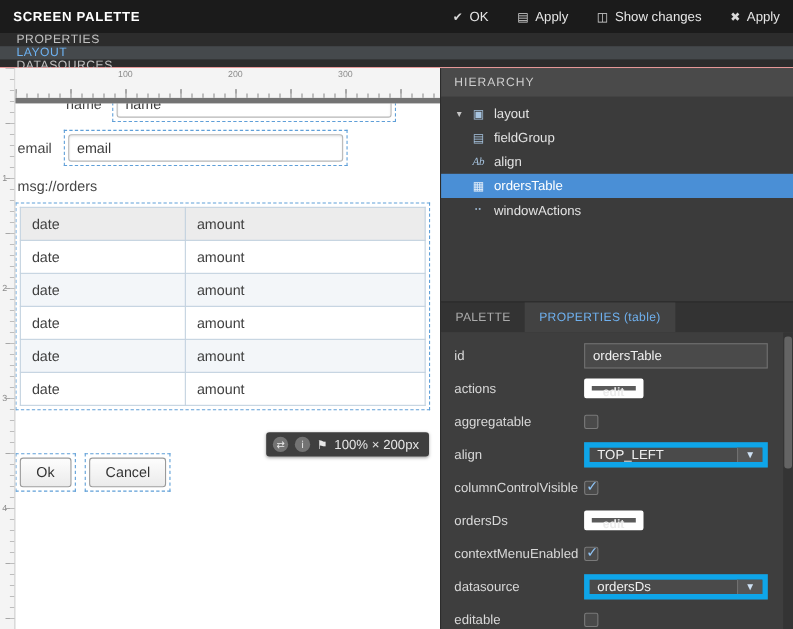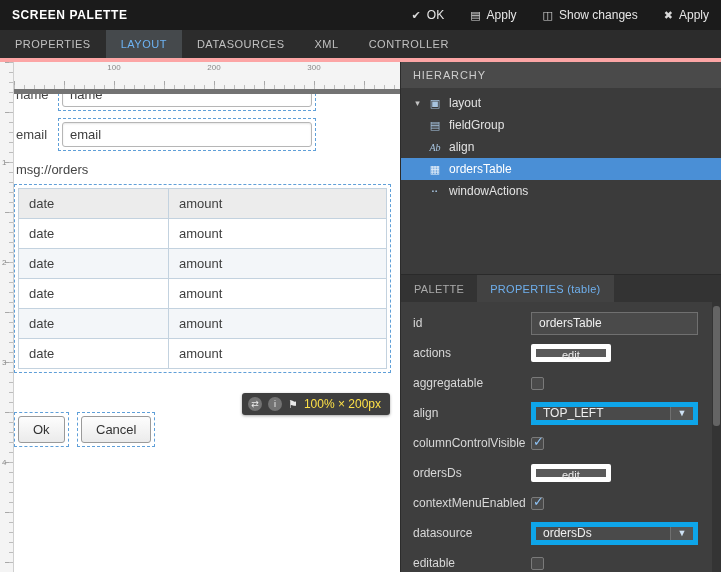--- a/index.html
+++ b/index.html
@@ -7,21 +7,21 @@
   .app { width:721px; height:572px; position:relative; background:#fff; overflow:hidden; font-size:13px; }
 
   
   .topbar { height:30px; background:#1b1b1b; display:flex; align-items:center; justify-content:space-between; padding:0 12px; }
   .topbar .title { color:#fff; font-size:12px; font-weight:bold; letter-spacing:.6px; }
   .topbar-actions { display:flex; gap:26px; align-items:center; }
   .tb-btn { display:flex; align-items:center; gap:6px; color:#e6e6e6; font-size:12px; background:none; border:none; cursor:pointer; font-family:inherit; }
   .tb-icon { font-size:11px; color:#d9d9d9; }
 
   
-  .tabbar { height:32px; background:#2c2c2c; display:flex; align-items:stretch; border-bottom:4px solid #fca5a5; }
+  .tabbar { height:32px; background:#2c2c2c; display:flex; align-items:stretch; border-bottom:1px solid #fca5a5;flex-direction:column; }
   .main-tab { display:flex; align-items:center; padding:0 15px; color:#c1c1c1; font-size:11px; letter-spacing:.5px; cursor:pointer; }
   .main-tab.active { background:#45494c; color:#6db2f2; }
 
   .main { display:flex; height:510px; }
 
   
   .canvas { width:400px; position:relative; background:#fff; overflow:hidden; }
   .v-ruler { position:absolute; left:0; top:0; bottom:0; width:14px; background:#f4f4f4; border-right:1px solid #cfcfcf; z-index:2; }
   .v-ruler::after { content:""; position:absolute; top:0; bottom:0; right:0; width:4px;
      background:repeating-linear-gradient(180deg,#bdbdbd 0 1px,transparent 1px 10px); }
@@ -49,21 +49,21 @@
   table.ctable { width:100%; border-collapse:collapse; background:#fff; }
   .ctable td { border:1px solid #c3d2df; height:30px; padding:0 10px; font-size:13px; color:#3f3f3f; }
   .ctable td.c0 { width:150px; }
   .ctable tr.hdr td { background:#ececec; }
   .ctable tr.alt td { background:#f3f6f9; }
 
   .size-badge { position:absolute; top:317px; right:10px; height:22px; background:#3f3f3f; border-radius:3px;
      display:flex; align-items:center; gap:6px; padding:0 9px 0 6px; box-shadow:0 1px 3px rgba(0,0,0,.35); z-index:4; }
   .badge-ic { width:14px; height:14px; border-radius:50%; background:#737373; color:#ececec; font-size:9px; line-height:14px; text-align:center; }
   .badge-flag { color:#e8e8e8; font-size:11px; }
-  .size-badge .txt { color:#fde047; font-size:12px; white-space:nowrap; }
+  .size-badge .txt { color:#e5e5e5; font-size:12px; white-space:nowrap; }
 
   .cbtn-box { position:absolute; top:336px; border:1px dashed #5f9fd8; padding:3px; }
   .cbtn { height:27px; padding:0 14px; font-size:13px; color:#333; background:linear-gradient(#fdfdfd,#ebebeb);
      border:1px solid #9a9a9a; border-radius:3px; font-family:inherit; cursor:pointer; }
 
   
   .inspector { width:321px; background:#3e3e3e; display:flex; flex-direction:column; border-left:1px solid #2c2c2c; }
   .hier-header { height:26px; background:#4a4a4a; color:#cecece; font-size:11px; letter-spacing:.9px; line-height:26px; padding-left:12px; }
   .tree { height:186px; padding-top:4px; background:#3b3b3b; }
   .tree-row { height:22px; display:flex; align-items:center; color:#e2e2e2; font-size:12px; cursor:pointer; }
@@ -79,22 +79,22 @@
   .insp-tab { padding:0 13px; line-height:28px; font-size:11px; color:#ababab; cursor:pointer; letter-spacing:.3px; white-space:nowrap; }
   .insp-tab.active { background:#424242; color:#6fb0ee; }
 
   .props { flex:1; position:relative; overflow:hidden; background:#3e3e3e; }
   .prop-rows { padding-top:6px; }
   .prop-row { height:30px; display:flex; align-items:center; padding-left:12px; position:relative; }
   .prop-label { color:#d8d8d8; font-size:12px; white-space:nowrap; }
   .prop-ctrl { position:absolute; left:130px; width:167px; display:flex; align-items:center; }
   .p-input { width:167px; height:23px; background:#4a4a4a; border:1px solid #707070; color:#f0f0f0; font-size:12px;
      padding:0 7px; font-family:inherit; outline:none; }
-  .p-btn { height:18px; padding:0 26px; background:#5a5a5a; border:5px solid #ffffff; border-radius:2px; color:#ececec;
-     font-size:11px; font-family:inherit; cursor:pointer; }
+  .p-btn { height:18px; padding:0 10px; background:#5a5a5a; border:7px solid #ffffff; border-radius:2px; color:#ececec;
+     font-size:11px; font-family:inherit; cursor:pointer;font-weight:bold; }
   .p-check { width:13px; height:13px; background:#4a4a4a; border:1px solid #7a7a7a; border-radius:2px; position:relative; cursor:pointer; display:inline-block; }
   .p-check.checked::after { content:"✓"; position:absolute; left:1px; top:-4px; color:#8fc3f5; font-size:13px; font-weight:bold; }
   .p-select { width:167px; height:23px; background:#4a4a4a; border:5px solid #0ea5e9; display:flex; align-items:center; cursor:pointer; }
   .p-select .val { flex:1; color:#f0f0f0; font-size:12px; padding-left:7px; }
   .p-select .chev { width:23px; height:100%; border-left:1px solid #707070; display:flex; align-items:center; justify-content:center;
      color:#cfe2f5; font-size:9px; background:#565656; }
 
   .scroll-track { position:absolute; right:0; top:0; bottom:0; width:9px; background:#343434; }
   .scroll-thumb { position:absolute; right:1px; top:4px; width:7px; height:120px; background:#646464; border-radius:3px; }
 </style>
@@ -178,21 +178,21 @@
                 </tr>
               </tbody>
           </table>
         </div>
         <div class="size-badge">
           <span class="badge-ic">⇄</span>
           <span class="badge-ic">i</span>
           <span class="badge-flag">⚑</span>
           <span class="txt">100% × 200px</span>
         </div>
-      <div class="cfield" style="top: 2px;">
+      <div class="cfield" style="top: 2px; margin-left: 44px;">
             <span class="cfield-label">name</span>
             <div class="cfield-box"><input class="cfield-input" value="name" style=""></div>
           </div>
           <div class="cfield" style="top: 42px;">
             <span class="cfield-label">email</span>
             <div class="cfield-box"><input class="cfield-input" value="email" style=""></div>
           </div>
           <div class="cbtn-box" style="left: 0px;"><button class="cbtn">Ok</button></div>
           <div class="cbtn-box" style="left: 63px;"><button class="cbtn">Cancel</button></div>
         </div>

